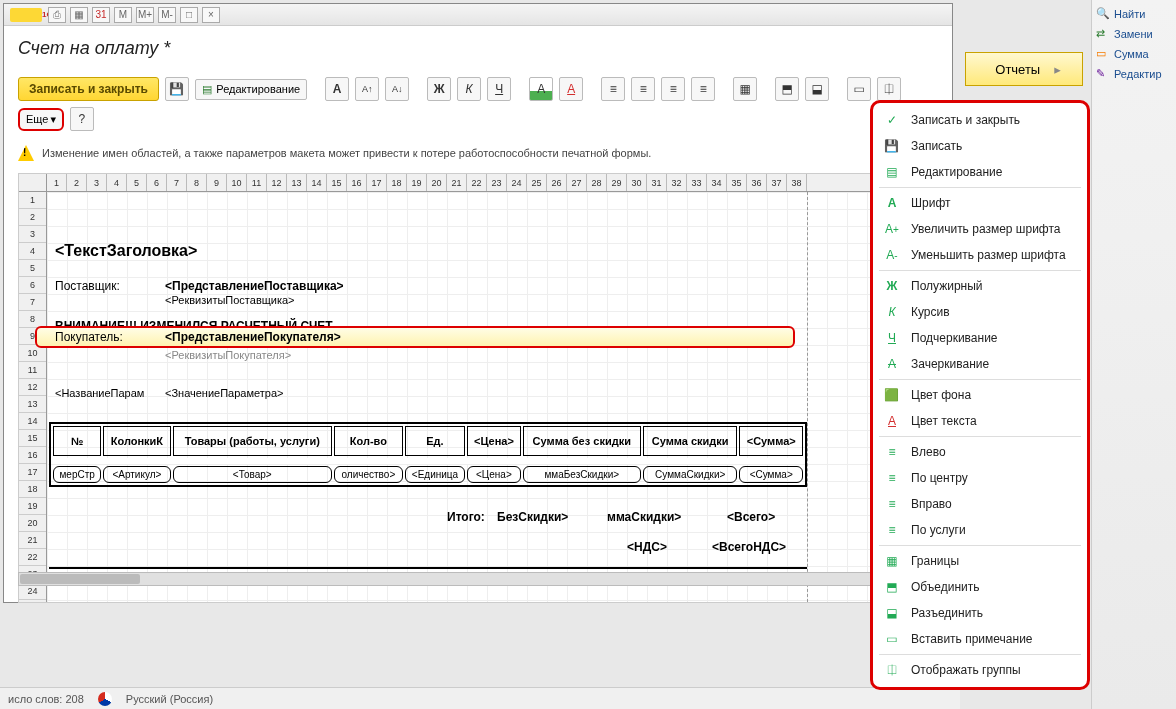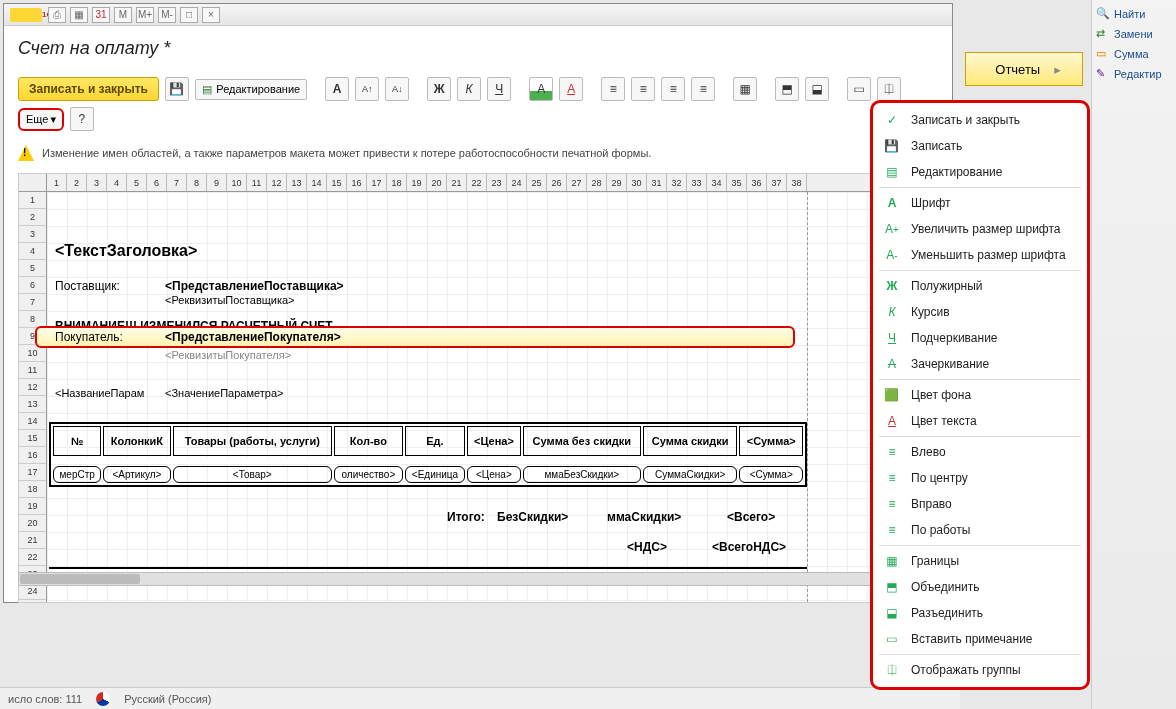--- a/index.html
+++ b/index.html
@@ -323,21 +323,21 @@
     <div class="mi">
       <span class="ic">≡</span>
       <span>По центру</span>
     </div>
     <div class="mi">
       <span class="ic">≡</span>
       <span>Вправо</span>
     </div>
     <div class="mi">
       <span class="ic">≡</span>
-      <span>По работы</span>
+      <span>По услуги</span>
     </div>
     <div class="sep"></div>
     <div class="mi">
       <span class="ic">▦</span>
       <span>Границы</span>
     </div>
     <div class="mi">
       <span class="ic">⬒</span>
       <span>Объединить</span>
     </div>
@@ -369,16 +369,16 @@
       <span class="ric" style="color:#f57c00">▭</span>
       <span>Сумма</span>
     </div>
   <div class="rp">
       <span class="ric" style="color:#6a1b9a">✎</span>
       <span>Редактир</span>
     </div>
 </div>
 
 <div class="status-bar">
-  <span>исло слов: 111</span>
+  <span>исло слов: 208</span>
   <span class="lang-icon"></span>
   <span>Русский (Россия)</span>
 </div>
 
 </body></html>

